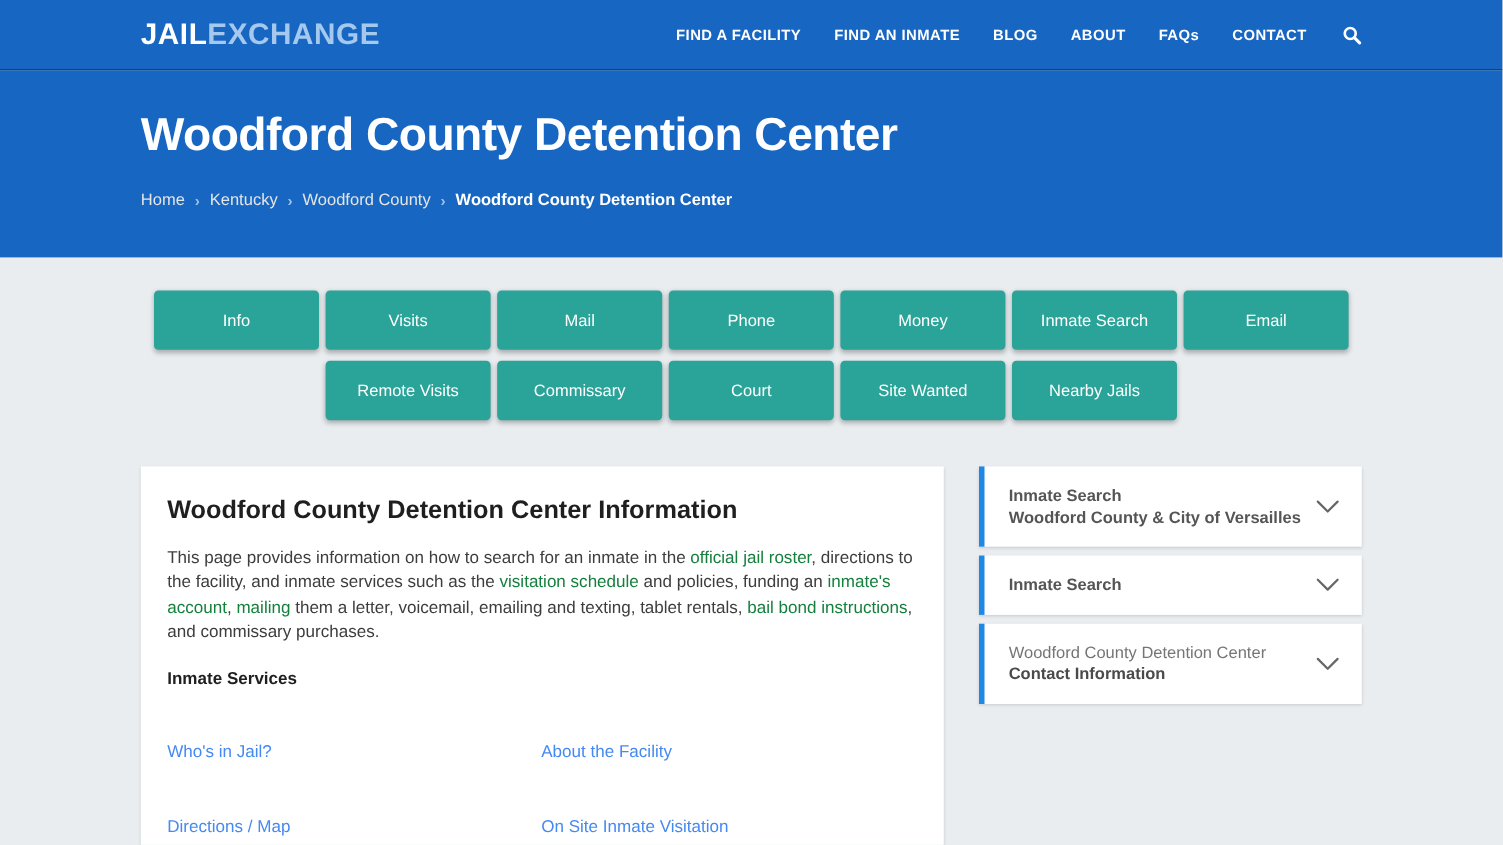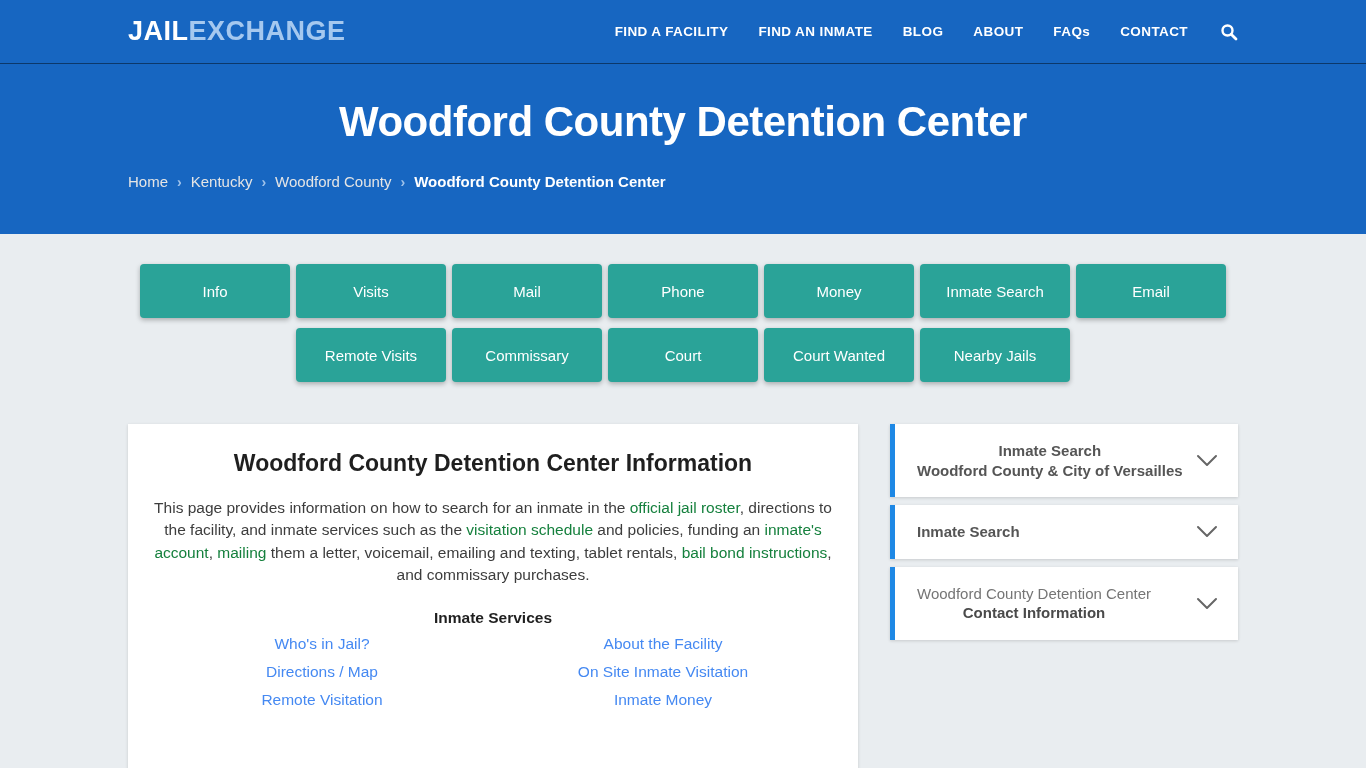--- a/index.html
+++ b/index.html
@@ -2,21 +2,21 @@
 <html><head>
 <meta charset="utf-8">
 <style>
   * { margin: 0; padding: 0; box-sizing: border-box; }
   html, body { width: 1366px; height: 768px; overflow: hidden; }
   body {
     font-family: "Liberation Sans", "DejaVu Sans", sans-serif;
     background: #e9edf0;
     color: #3d3d3d;
   }
-  .container { width: 1110px; margin: 0 auto; text-align: center; }
+  .container { width: 1110px; margin: 0 auto; }
 
   
   .header {
     background: #1766c1;
     height: 64px;
     border-bottom: 1px solid rgba(0,0,0,0.45);
   }
   .header-inner {
     height: 100%;
     display: flex;
@@ -96,21 +96,21 @@
     margin-bottom: 16px;
   }
   .inline-link { color: #15803d; text-decoration: none; cursor: pointer; }
   .svc-head { font-size: 15.5px; font-weight: bold; color: #1f1f1f; margin: 22px 0 8px 0; }
   .svc-grid {
     display: grid;
     grid-template-columns: 340px 1fr;
     row-gap: 10px;
     font-size: 15.5px;
   }
-  .svc-grid a { color: #4589f2; text-decoration: none; cursor: pointer; }
+  .svc-grid a { color: #4589f2; text-decoration: none; cursor: pointer; margin-top: 40px; }
 
   
   .sidebar { width: 348px; }
   .side-card {
     background: #ffffff;
     border-left: 5px solid #1e88e5;
     box-shadow: 0 1px 3px rgba(0,0,0,0.15);
     padding: 17px 14px 17px 22px;
     margin-bottom: 8px;
     display: flex;
@@ -172,21 +172,21 @@
     <a class="ql-btn">Mail</a>
     <a class="ql-btn">Phone</a>
     <a class="ql-btn">Money</a>
     <a class="ql-btn">Inmate Search</a>
     <a class="ql-btn">Email</a>
   </div>
   <div class="btn-row">
     <a class="ql-btn">Remote Visits</a>
     <a class="ql-btn">Commissary</a>
     <a class="ql-btn">Court</a>
-    <a class="ql-btn">Court Wanted</a>
+    <a class="ql-btn">Site Wanted</a>
     <a class="ql-btn">Nearby Jails</a>
   </div>
 </div>
 
 <div class="container main-cols">
   <div class="article-card">
     <h2>Woodford County Detention Center Information</h2>
     <p><span>This page provides information on how to search for an inmate in the </span><a class="inline-link">official jail roster</a><span>, directions to the facility, and inmate services such as the </span><a class="inline-link">visitation schedule</a><span> and policies, funding an </span><a class="inline-link">inmate's account</a><span>, </span><a class="inline-link">mailing</a><span> them a letter, voicemail, emailing and texting, tablet rentals, </span><a class="inline-link">bail bond instructions</a><span>, and commissary purchases.</span></p>
     <div class="svc-head">Inmate Services</div>
     <div class="svc-grid">

